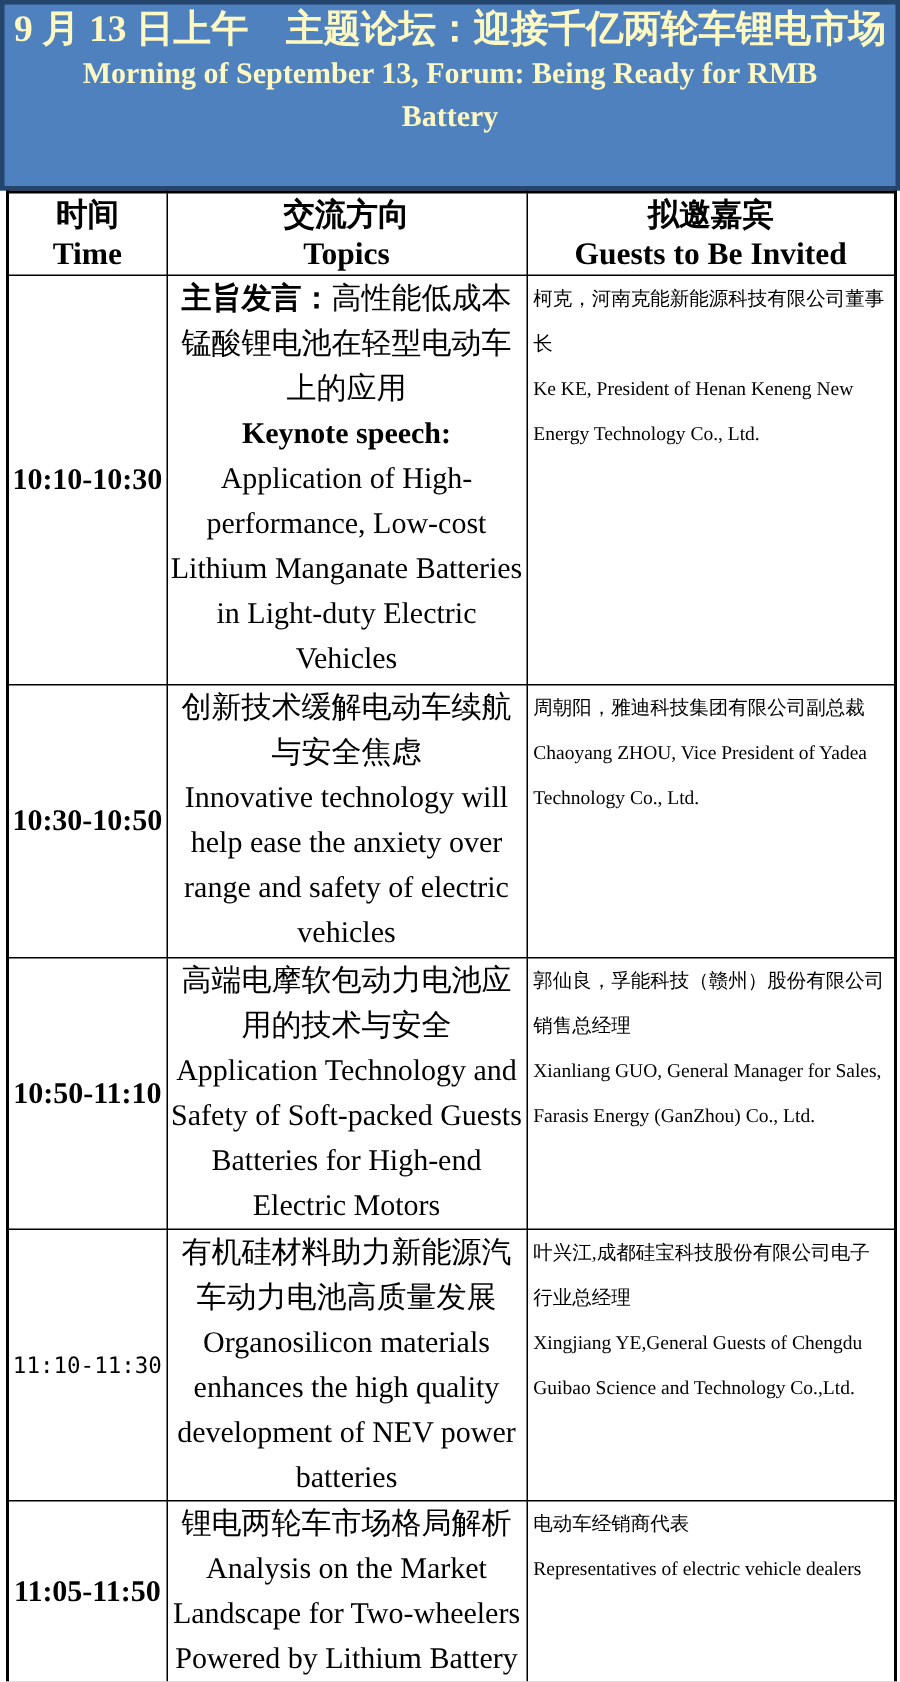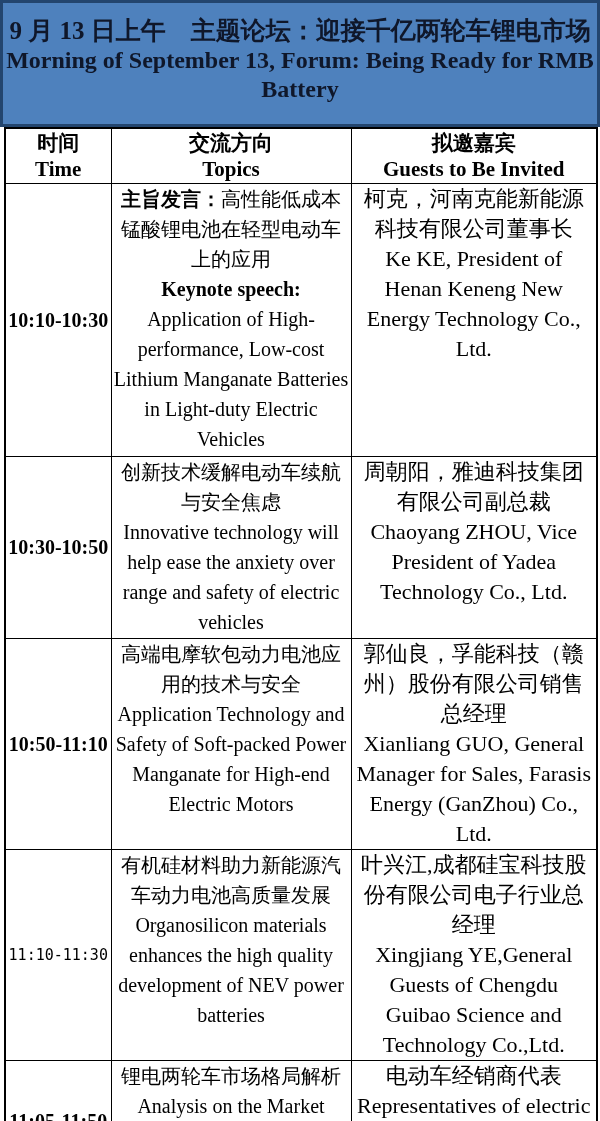--- a/index.html
+++ b/index.html
@@ -12,32 +12,32 @@
     color: #000000;
     overflow: hidden;
   }
   
   .title-band {
     box-sizing: border-box;
     width: 600px;
     height: 127px;
     background: #4e81bd;
     border: 3px solid #23456e;
-    color: #0f172a;
+    color: #fef9c3;
     text-align: center;
     font-weight: bold;
-    padding-top: 13px;
+    padding-top: 2px;
   }
   .title-zh {
     font-size: 25px;
     line-height: 30px;
     white-space: nowrap;
   }
   .title-en {
-    font-size: 24px;
+    font-size: 20px;
     line-height: 29px;
     white-space: nowrap;
   }
   
   table.agenda {
     border-collapse: collapse;
     table-layout: fixed;
     width: 592px;
     margin: 0 4px;
   }
@@ -72,23 +72,23 @@
     font-size: 15px;
   }
   td.topic-cell {
     text-align: center;
     vertical-align: top;
     font-size: 20px;
     line-height: 30px;
     padding: 0 2px;
   }
   td.guest-cell {
-    text-align: center;
+    text-align: left;
     vertical-align: top;
-    font-size: 22px;
+    font-size: 13px;
     line-height: 30px;
     padding: 0 4px;
   }
   .b { font-weight: bold; }
 </style>
 </head>
 <body>
 
 <div class="page">
 
@@ -143,21 +143,21 @@
       <td class="guest-cell">
         <div>周朝阳，雅迪科技集团有限公司副总裁</div>
         <div>Chaoyang ZHOU, Vice President of Yadea Technology Co., Ltd.</div>
       </td>
     </tr>
 
     <tr style="height:181px;">
       <td class="time-cell">10:50-11:10</td>
       <td class="topic-cell">
         <div>高端电摩软包动力电池应用的技术与安全</div>
-        <div>Application Technology and Safety of Soft-packed Power Manganate for High-end Electric Motors</div>
+        <div>Application Technology and Safety of Soft-packed Guests Batteries for High-end Electric Motors</div>
       </td>
       <td class="guest-cell">
         <div>郭仙良，孚能科技（赣州）股份有限公司销售总经理</div>
         <div>Xianliang GUO, General Manager for Sales, Farasis Energy (GanZhou) Co., Ltd.</div>
       </td>
     </tr>
 
     <tr style="height:180px;">
       <td class="time-cell mono-time">11:10-11:30</td>
       <td class="topic-cell">

